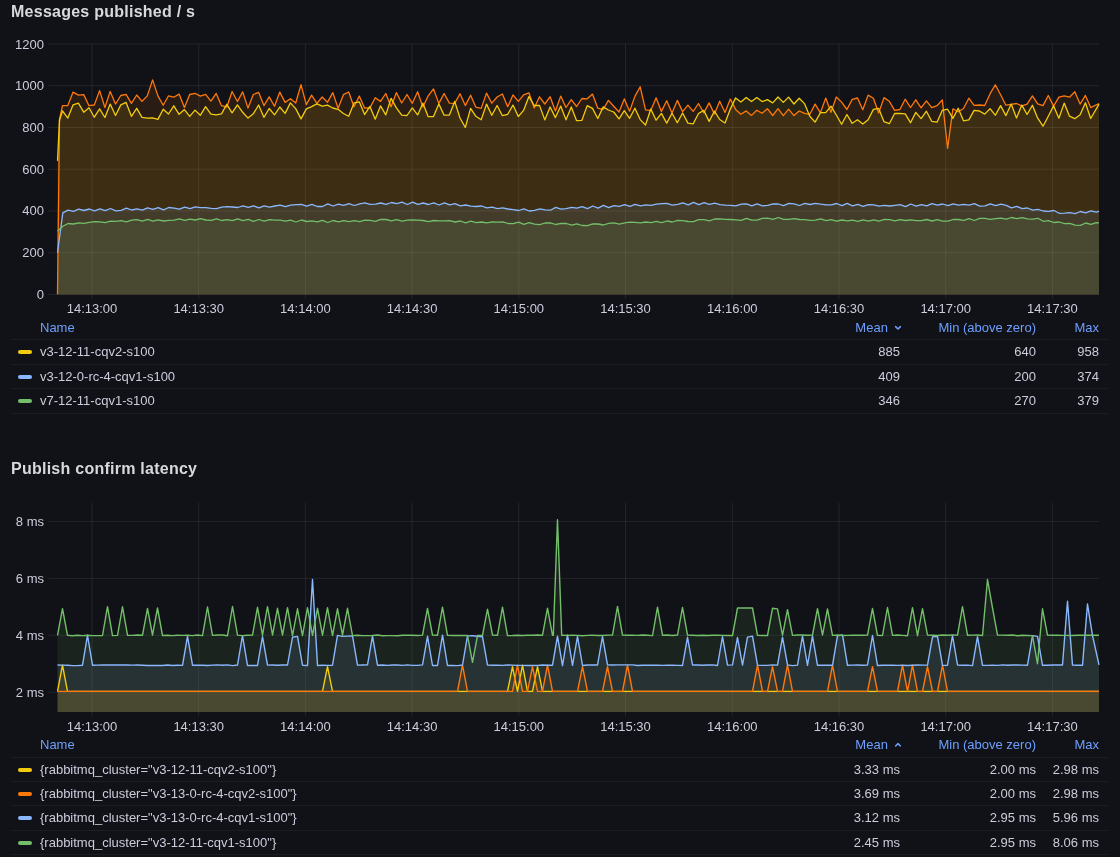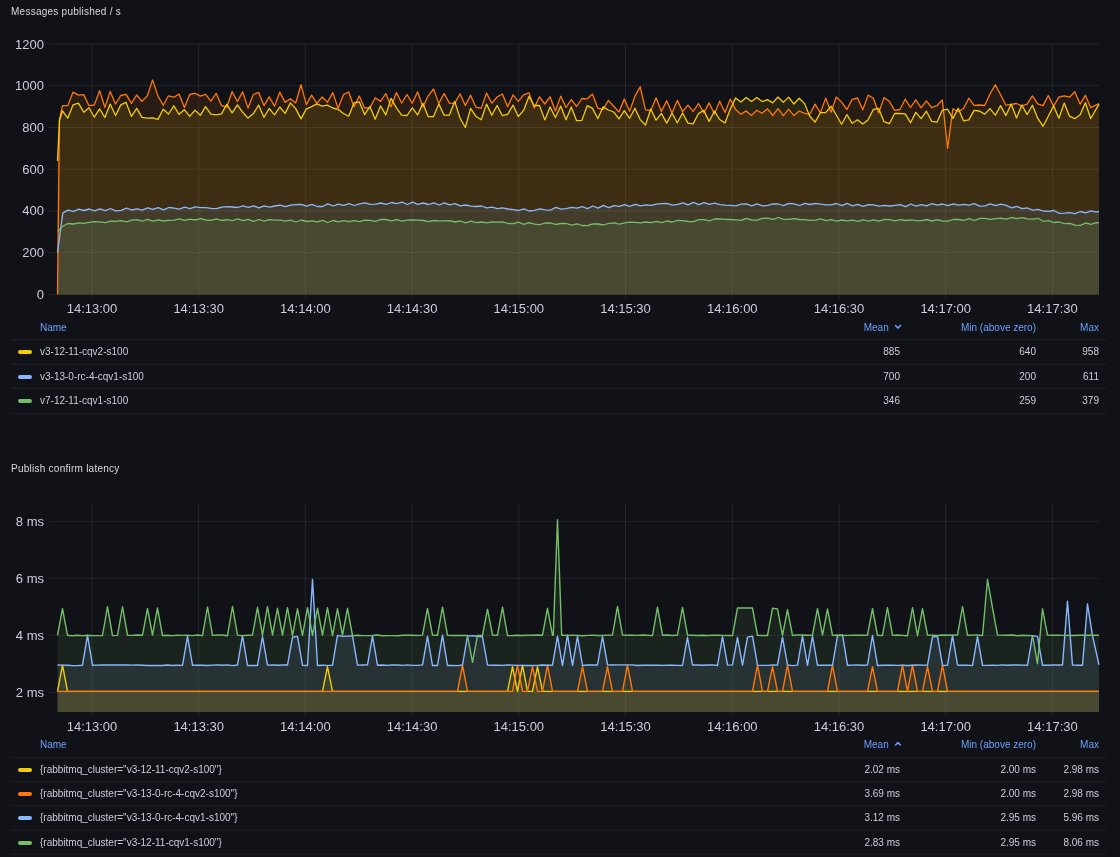--- a/index.html
+++ b/index.html
@@ -1,17 +1,17 @@
 <!DOCTYPE html>
 <html><head><meta charset="utf-8"><style>
 html,body{margin:0;padding:0;background:#111217;width:1120px;height:857px;overflow:hidden}
 body{font-family:"Liberation Sans",sans-serif;position:relative}
-.title{position:absolute;color:#D8D9DA;font-size:10px;font-weight:400;letter-spacing:.25px;line-height:17px}
+.title{position:absolute;color:#D8D9DA;font-size:16px;font-weight:700;letter-spacing:.25px;line-height:17px}
 .lg{position:absolute;left:11px;width:1096px}
-.lrow{position:relative;height:23.4px;line-height:23.4px;border-bottom:1px solid rgba(204,204,220,0.07);font-size:10px;color:#CCCCDC}
+.lrow{position:relative;height:23.4px;line-height:23.4px;border-bottom:1px solid rgba(204,204,220,0.07);font-size:13px;color:#CCCCDC}
 .sw{position:absolute;left:7px;top:10px;width:14px;height:4px;border-radius:2px}
 .nm{position:absolute;left:29px}
 .c{position:absolute;text-align:center}
 .c1{right:207px}
 .c2{right:71px}
 .c3{right:8px}
 </style></head><body>
 <div class="title" style="left:11px;top:3.2px">Messages published / s</div>
 <div class="title" style="left:11px;top:459.5px">Publish confirm latency</div>
 <svg width="1120" height="857" style="position:absolute;left:0;top:0">
@@ -125,63 +125,63 @@
     </div>
 <div class="lrow">
       <i class="sw" style="background:#F2CC0C"></i>
       <span class="nm">v3-12-11-cqv2-s100</span>
       <span class="c c1">885</span>
       <span class="c c2">640</span>
       <span class="c c3">958</span>
     </div>
 <div class="lrow">
       <i class="sw" style="background:#8AB8FF"></i>
-      <span class="nm">v3-13-0-rc-4-cqv1-s100</span>
-      <span class="c c1">700</span>
+      <span class="nm">v3-12-0-rc-4-cqv1-s100</span>
+      <span class="c c1">409</span>
       <span class="c c2">200</span>
-      <span class="c c3">611</span>
+      <span class="c c3">374</span>
     </div>
 <div class="lrow">
       <i class="sw" style="background:#73BF69"></i>
       <span class="nm">v7-12-11-cqv1-s100</span>
       <span class="c c1">346</span>
-      <span class="c c2">259</span>
+      <span class="c c2">270</span>
       <span class="c c3">379</span>
     </div>
 </div>
 <div class="lg" style="top:733.2px">
 <div class="lrow lhead">
       <span class="nm" style="color:#6E9FFF;font-weight:500">Name</span>
       <span class="c c1" style="color:#6E9FFF;font-weight:500">Mean <svg width="10" height="10" viewBox="0 0 10 10" style="vertical-align:-0.5px;margin-left:1px;margin-right:-2.5px">
           <path d="M2.6 6 L5 3.6 L7.4 6" fill="none" stroke="#6E9FFF" stroke-width="1.5" stroke-linecap="round" stroke-linejoin="round"></path>
         </svg></span>
       <span class="c c2" style="color:#6E9FFF;font-weight:500">Min (above zero)</span>
       <span class="c c3" style="color:#6E9FFF;font-weight:500">Max</span>
     </div>
 <div class="lrow">
       <i class="sw" style="background:#F2CC0C"></i>
       <span class="nm">{rabbitmq_cluster="v3-12-11-cqv2-s100"}</span>
-      <span class="c c1">2.02 ms</span>
+      <span class="c c1">3.33 ms</span>
       <span class="c c2">2.00 ms</span>
       <span class="c c3">2.98 ms</span>
     </div>
 <div class="lrow">
       <i class="sw" style="background:#FF780A"></i>
       <span class="nm">{rabbitmq_cluster="v3-13-0-rc-4-cqv2-s100"}</span>
       <span class="c c1">3.69 ms</span>
       <span class="c c2">2.00 ms</span>
       <span class="c c3">2.98 ms</span>
     </div>
 <div class="lrow">
       <i class="sw" style="background:#8AB8FF"></i>
       <span class="nm">{rabbitmq_cluster="v3-13-0-rc-4-cqv1-s100"}</span>
       <span class="c c1">3.12 ms</span>
       <span class="c c2">2.95 ms</span>
       <span class="c c3">5.96 ms</span>
     </div>
 <div class="lrow">
       <i class="sw" style="background:#73BF69"></i>
       <span class="nm">{rabbitmq_cluster="v3-12-11-cqv1-s100"}</span>
-      <span class="c c1">2.83 ms</span>
+      <span class="c c1">2.45 ms</span>
       <span class="c c2">2.95 ms</span>
       <span class="c c3">8.06 ms</span>
     </div>
 </div>
 
 </body></html>

